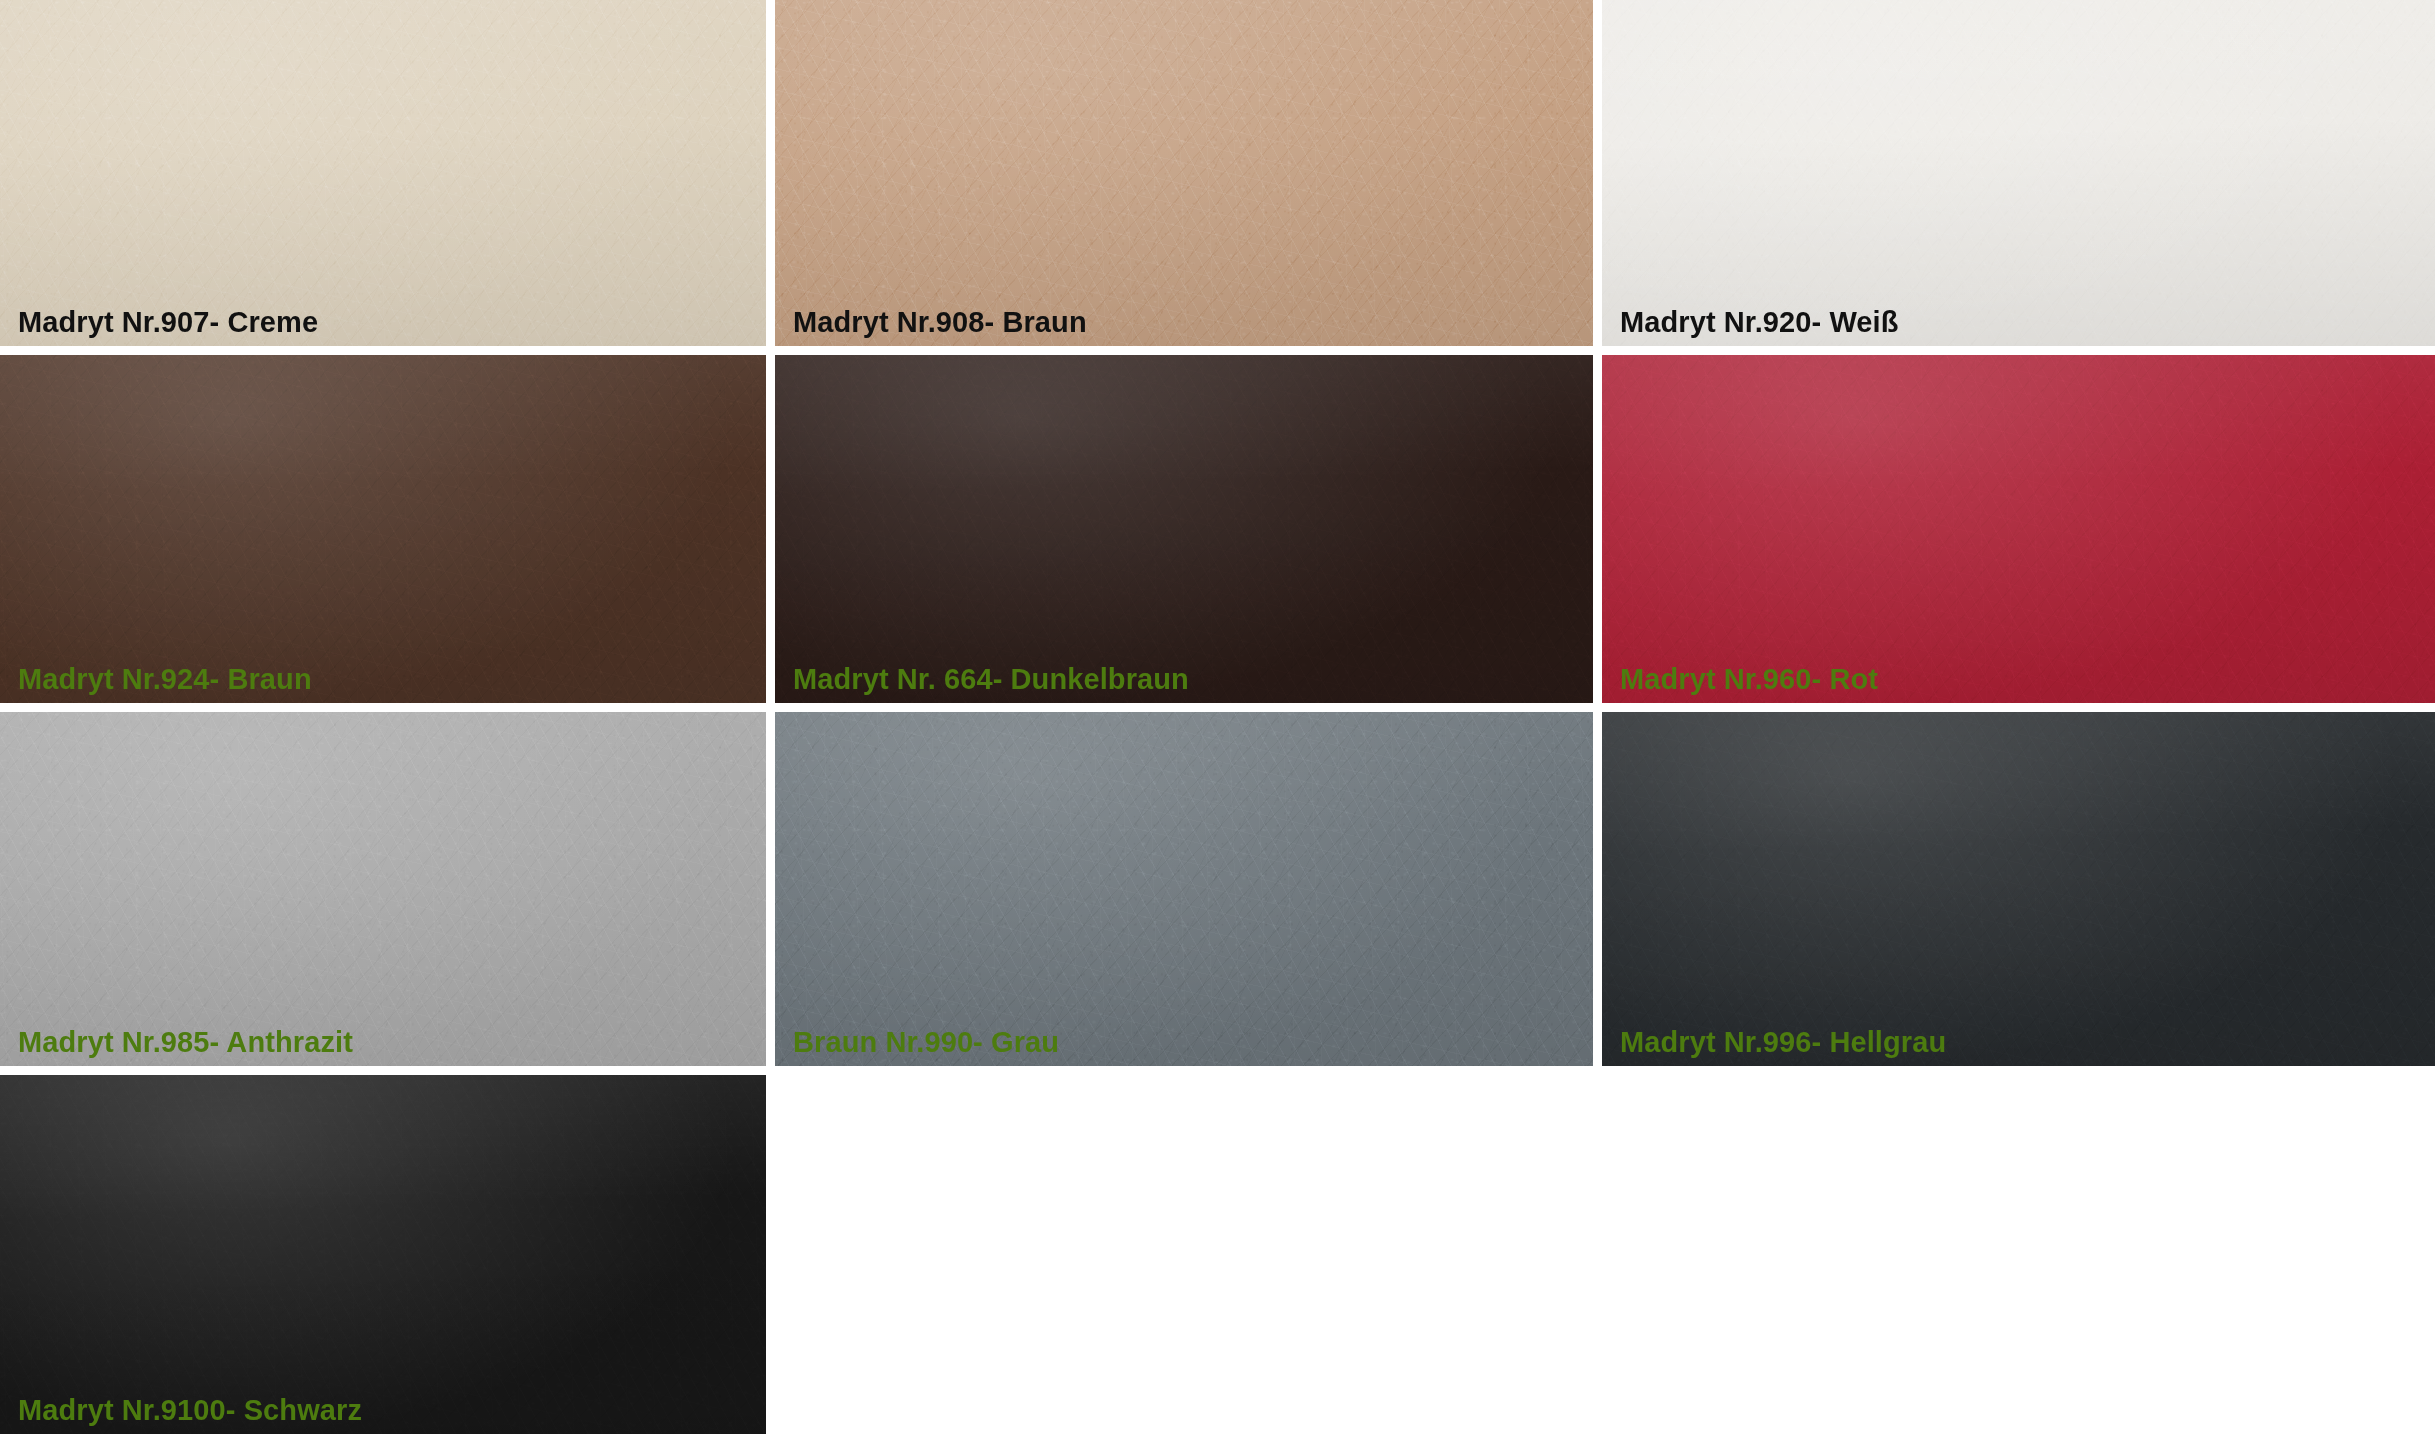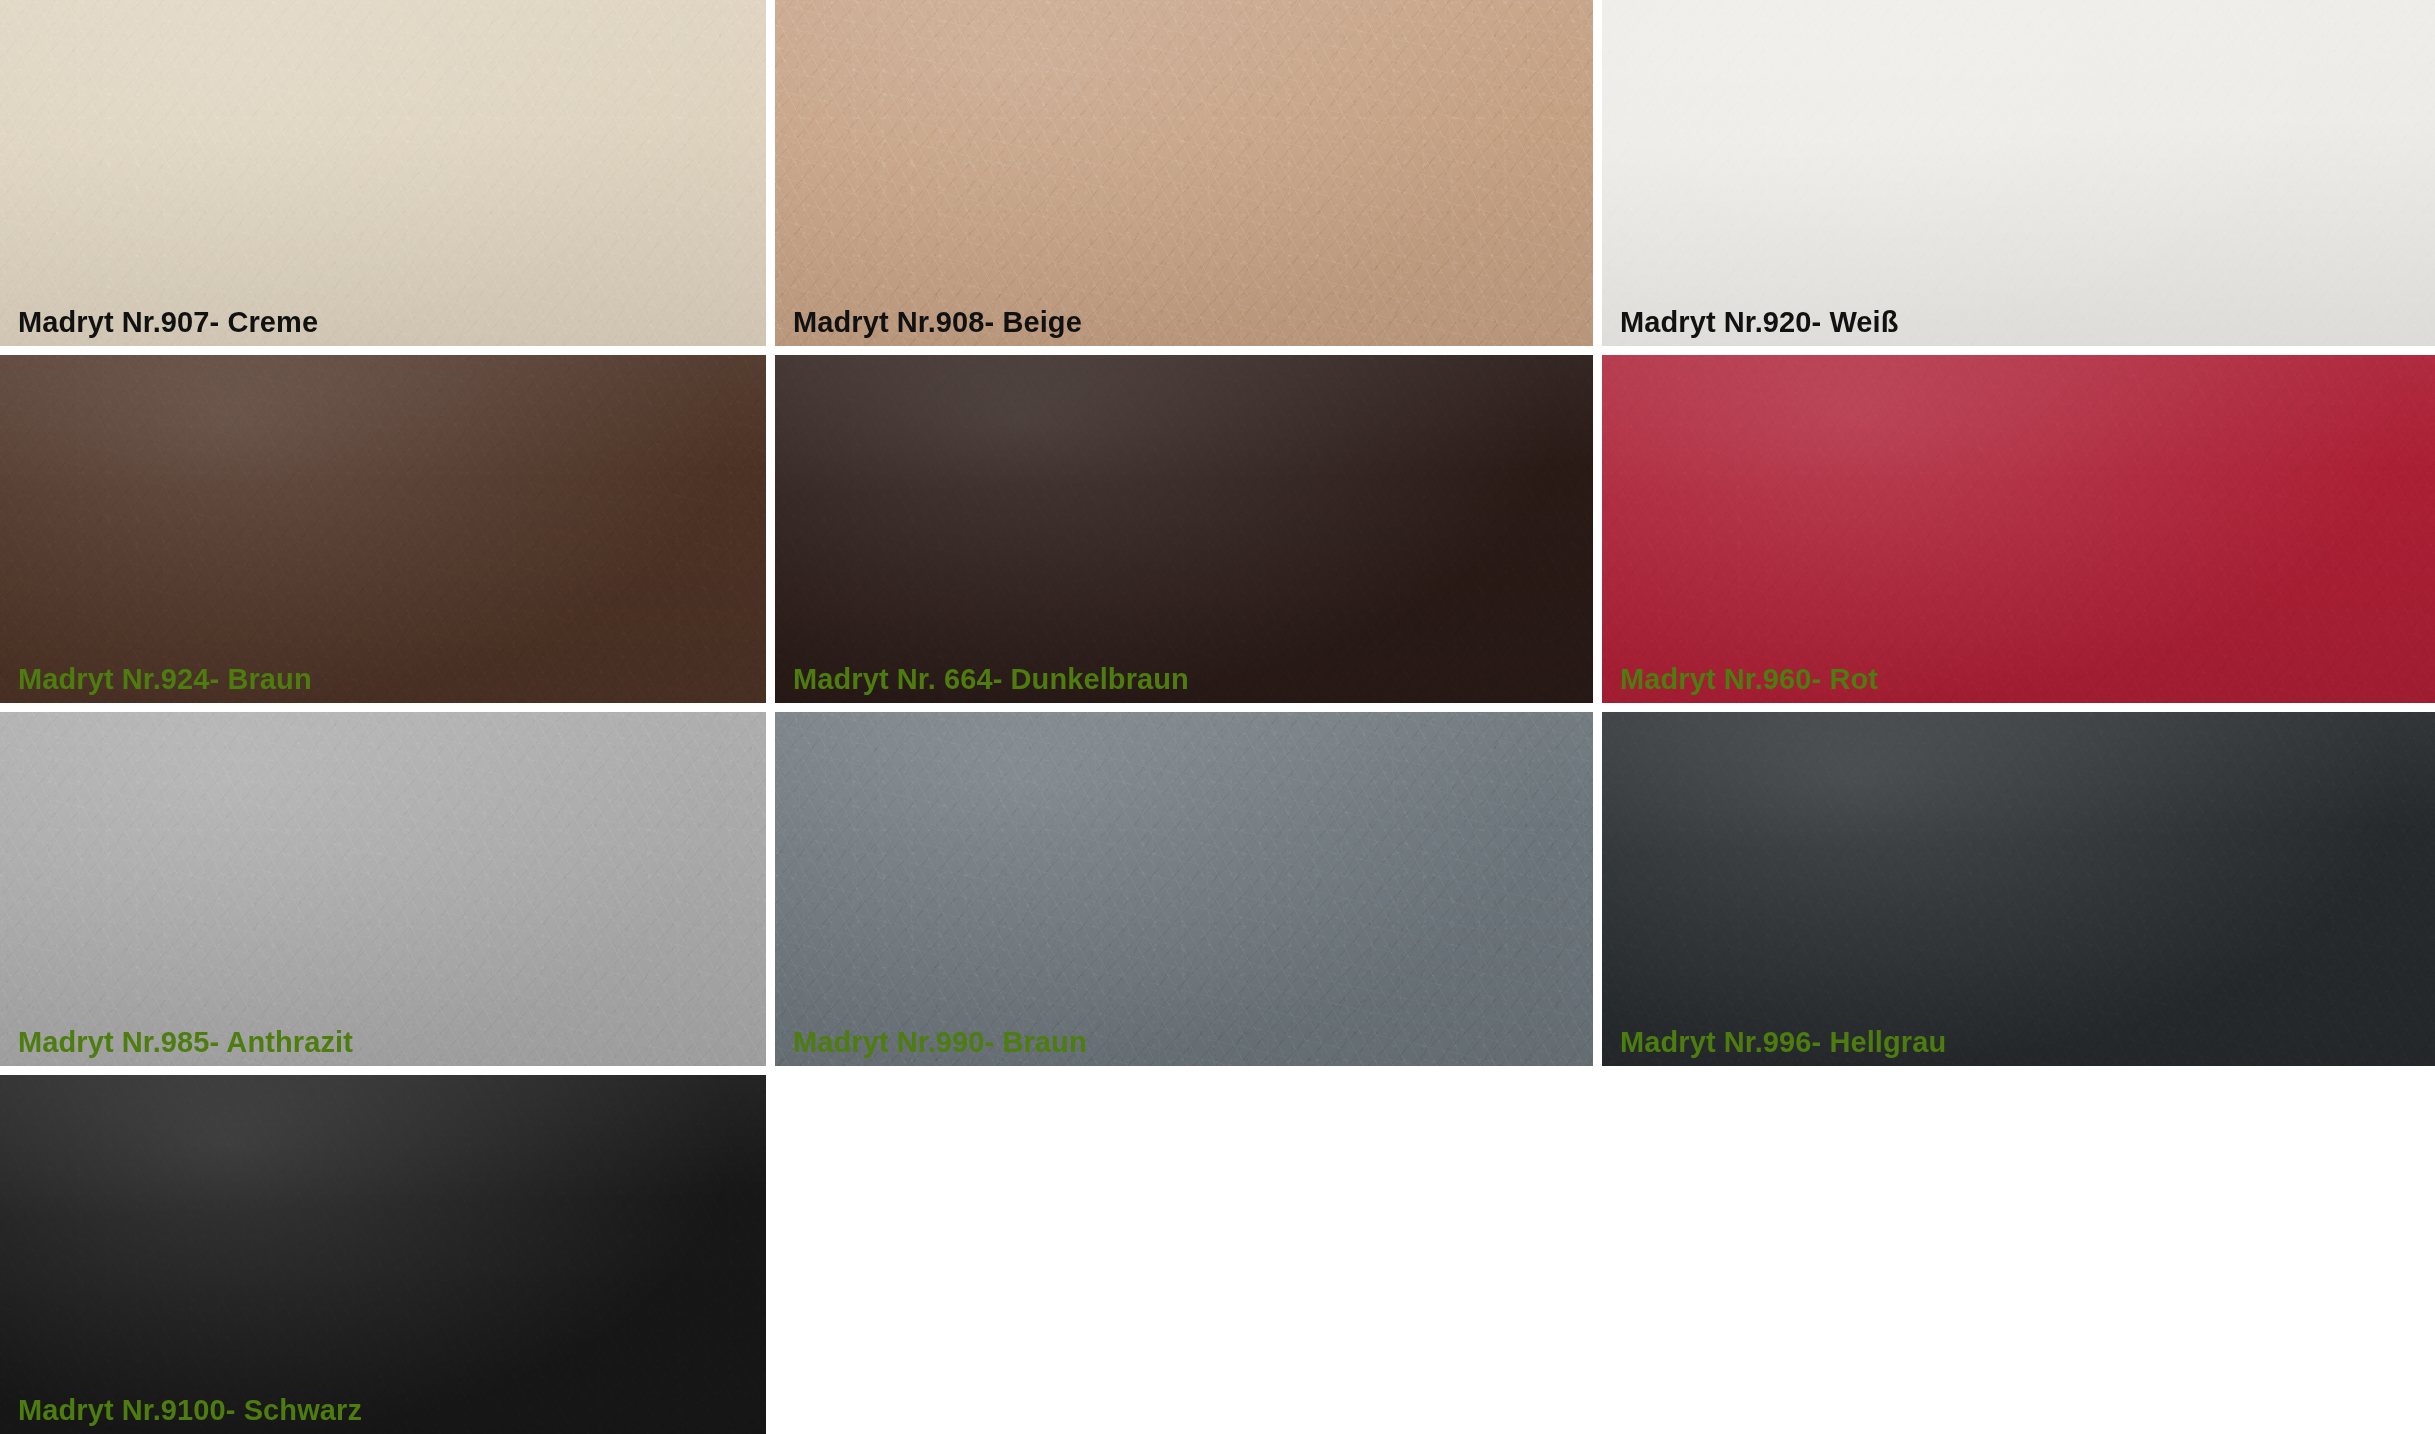--- a/index.html
+++ b/index.html
@@ -112,21 +112,21 @@
 
 <div id="swatch-grid">
     <div class="swatch">
       <div class="surface" style="--base: #ded3bf;"></div>
       <div class="sheen"></div>
       <div class="caption on-light">Madryt Nr.907- Creme</div>
     </div>
     <div class="swatch">
       <div class="surface" style="--base: #c5a184;"></div>
       <div class="sheen"></div>
-      <div class="caption on-light">Madryt Nr.908- Beige</div>
+      <div class="caption on-light">Madryt Nr.908- Braun</div>
     </div>
     <div class="swatch col-last">
       <div class="surface" style="--base: #eeece8;"></div>
       <div class="sheen"></div>
       <div class="caption on-light">Madryt Nr.920- Weiß</div>
     </div>
     <div class="swatch">
       <div class="surface dark" style="--base: #4c3225;"></div>
       <div class="sheen"></div>
       <div class="caption on-dark">Madryt Nr.924- Braun</div>
@@ -142,21 +142,21 @@
       <div class="caption on-dark">Madryt Nr.960- Rot</div>
     </div>
     <div class="swatch">
       <div class="surface dark" style="--base: #a9a9a9;"></div>
       <div class="sheen"></div>
       <div class="caption on-dark">Madryt Nr.985- Anthrazit</div>
     </div>
     <div class="swatch">
       <div class="surface dark" style="--base: #6c757b;"></div>
       <div class="sheen"></div>
-      <div class="caption on-dark">Madryt Nr.990- Braun</div>
+      <div class="caption on-dark">Braun Nr.990- Grau</div>
     </div>
     <div class="swatch col-last">
       <div class="surface dark" style="--base: #262a2d;"></div>
       <div class="sheen"></div>
       <div class="caption on-dark">Madryt Nr.996- Hellgrau</div>
     </div>
     <div class="swatch row-last">
       <div class="surface dark" style="--base: #171717;"></div>
       <div class="sheen"></div>
       <div class="caption on-dark">Madryt Nr.9100- Schwarz</div>

